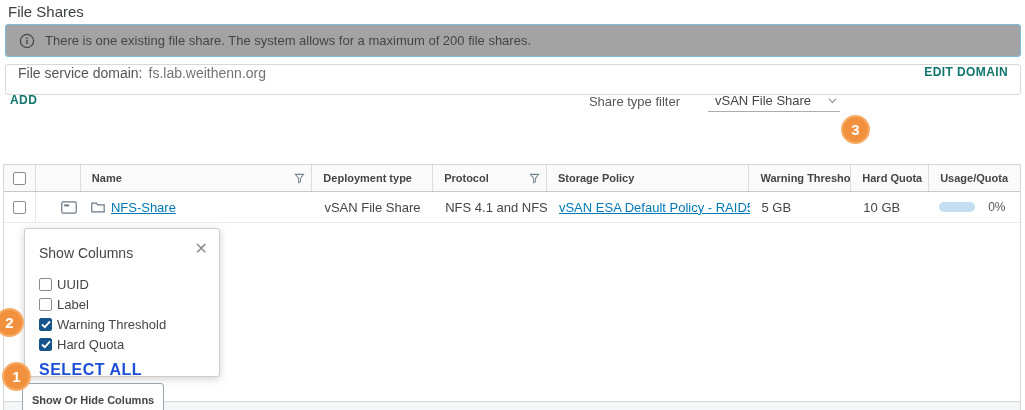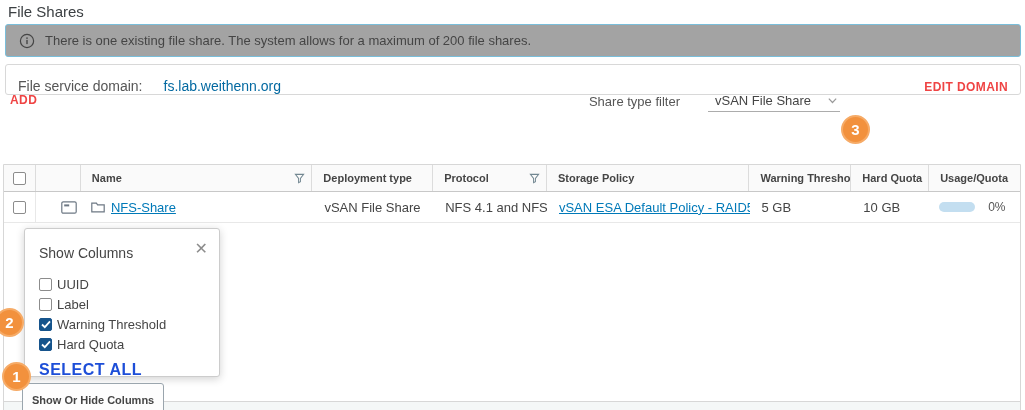--- a/index.html
+++ b/index.html
@@ -11,25 +11,25 @@
 
   
   .banner { position:absolute; left:5px; top:24px; width:1016px; height:33px;
             background:#a3a3a3; border:1px solid #7abeda; border-radius:3px;
             display:flex; align-items:center; padding-left:13px; }
   .banner .txt { font-size:13px; color:#454545; margin-left:10px; }
 
   
   .domain-bar { position:absolute; left:5px; top:64px; width:1016px; height:31px;
                 background:#fff; border:1px solid #d8d8d8; border-radius:3px;
-                display:flex; align-items:flex-end; padding:0 12px; }
+                display:flex; align-items:flex-start; padding:0 12px; }
   .domain-bar .lbl { font-size:14px; color:#565656; }
-  .domain-bar .val { font-size:14px; color:#0369a1; margin-left:21px; }
+  .domain-bar .val { font-size:14px; color:#737373; margin-left:6px; }
   .domain-bar .spacer { flex:1; }
-  .action-link { color:#ef4444; font-size:12px; font-weight:700; letter-spacing:.4px; cursor:pointer; text-decoration:none; }
+  .action-link { color:#0f766e; font-size:12px; font-weight:700; letter-spacing:.4px; cursor:pointer; text-decoration:none; }
 
   
   .toolbar { position:absolute; left:0; top:87px; width:845px; height:26px; }
   .add-link { position:absolute; left:10px; top:6px; }
   .filter-label { position:absolute; right:165px; top:7px; font-size:13px; color:#565656; }
   .share-select { position:absolute; right:5px; top:3px; width:132px; height:22px;
                   border-bottom:1px solid #acacac; display:flex; align-items:center;
                   font-size:13px; color:#454545; padding-left:7px; cursor:pointer; }
   .share-select .chev { margin-left:auto; margin-right:2px; display:flex; }
 

